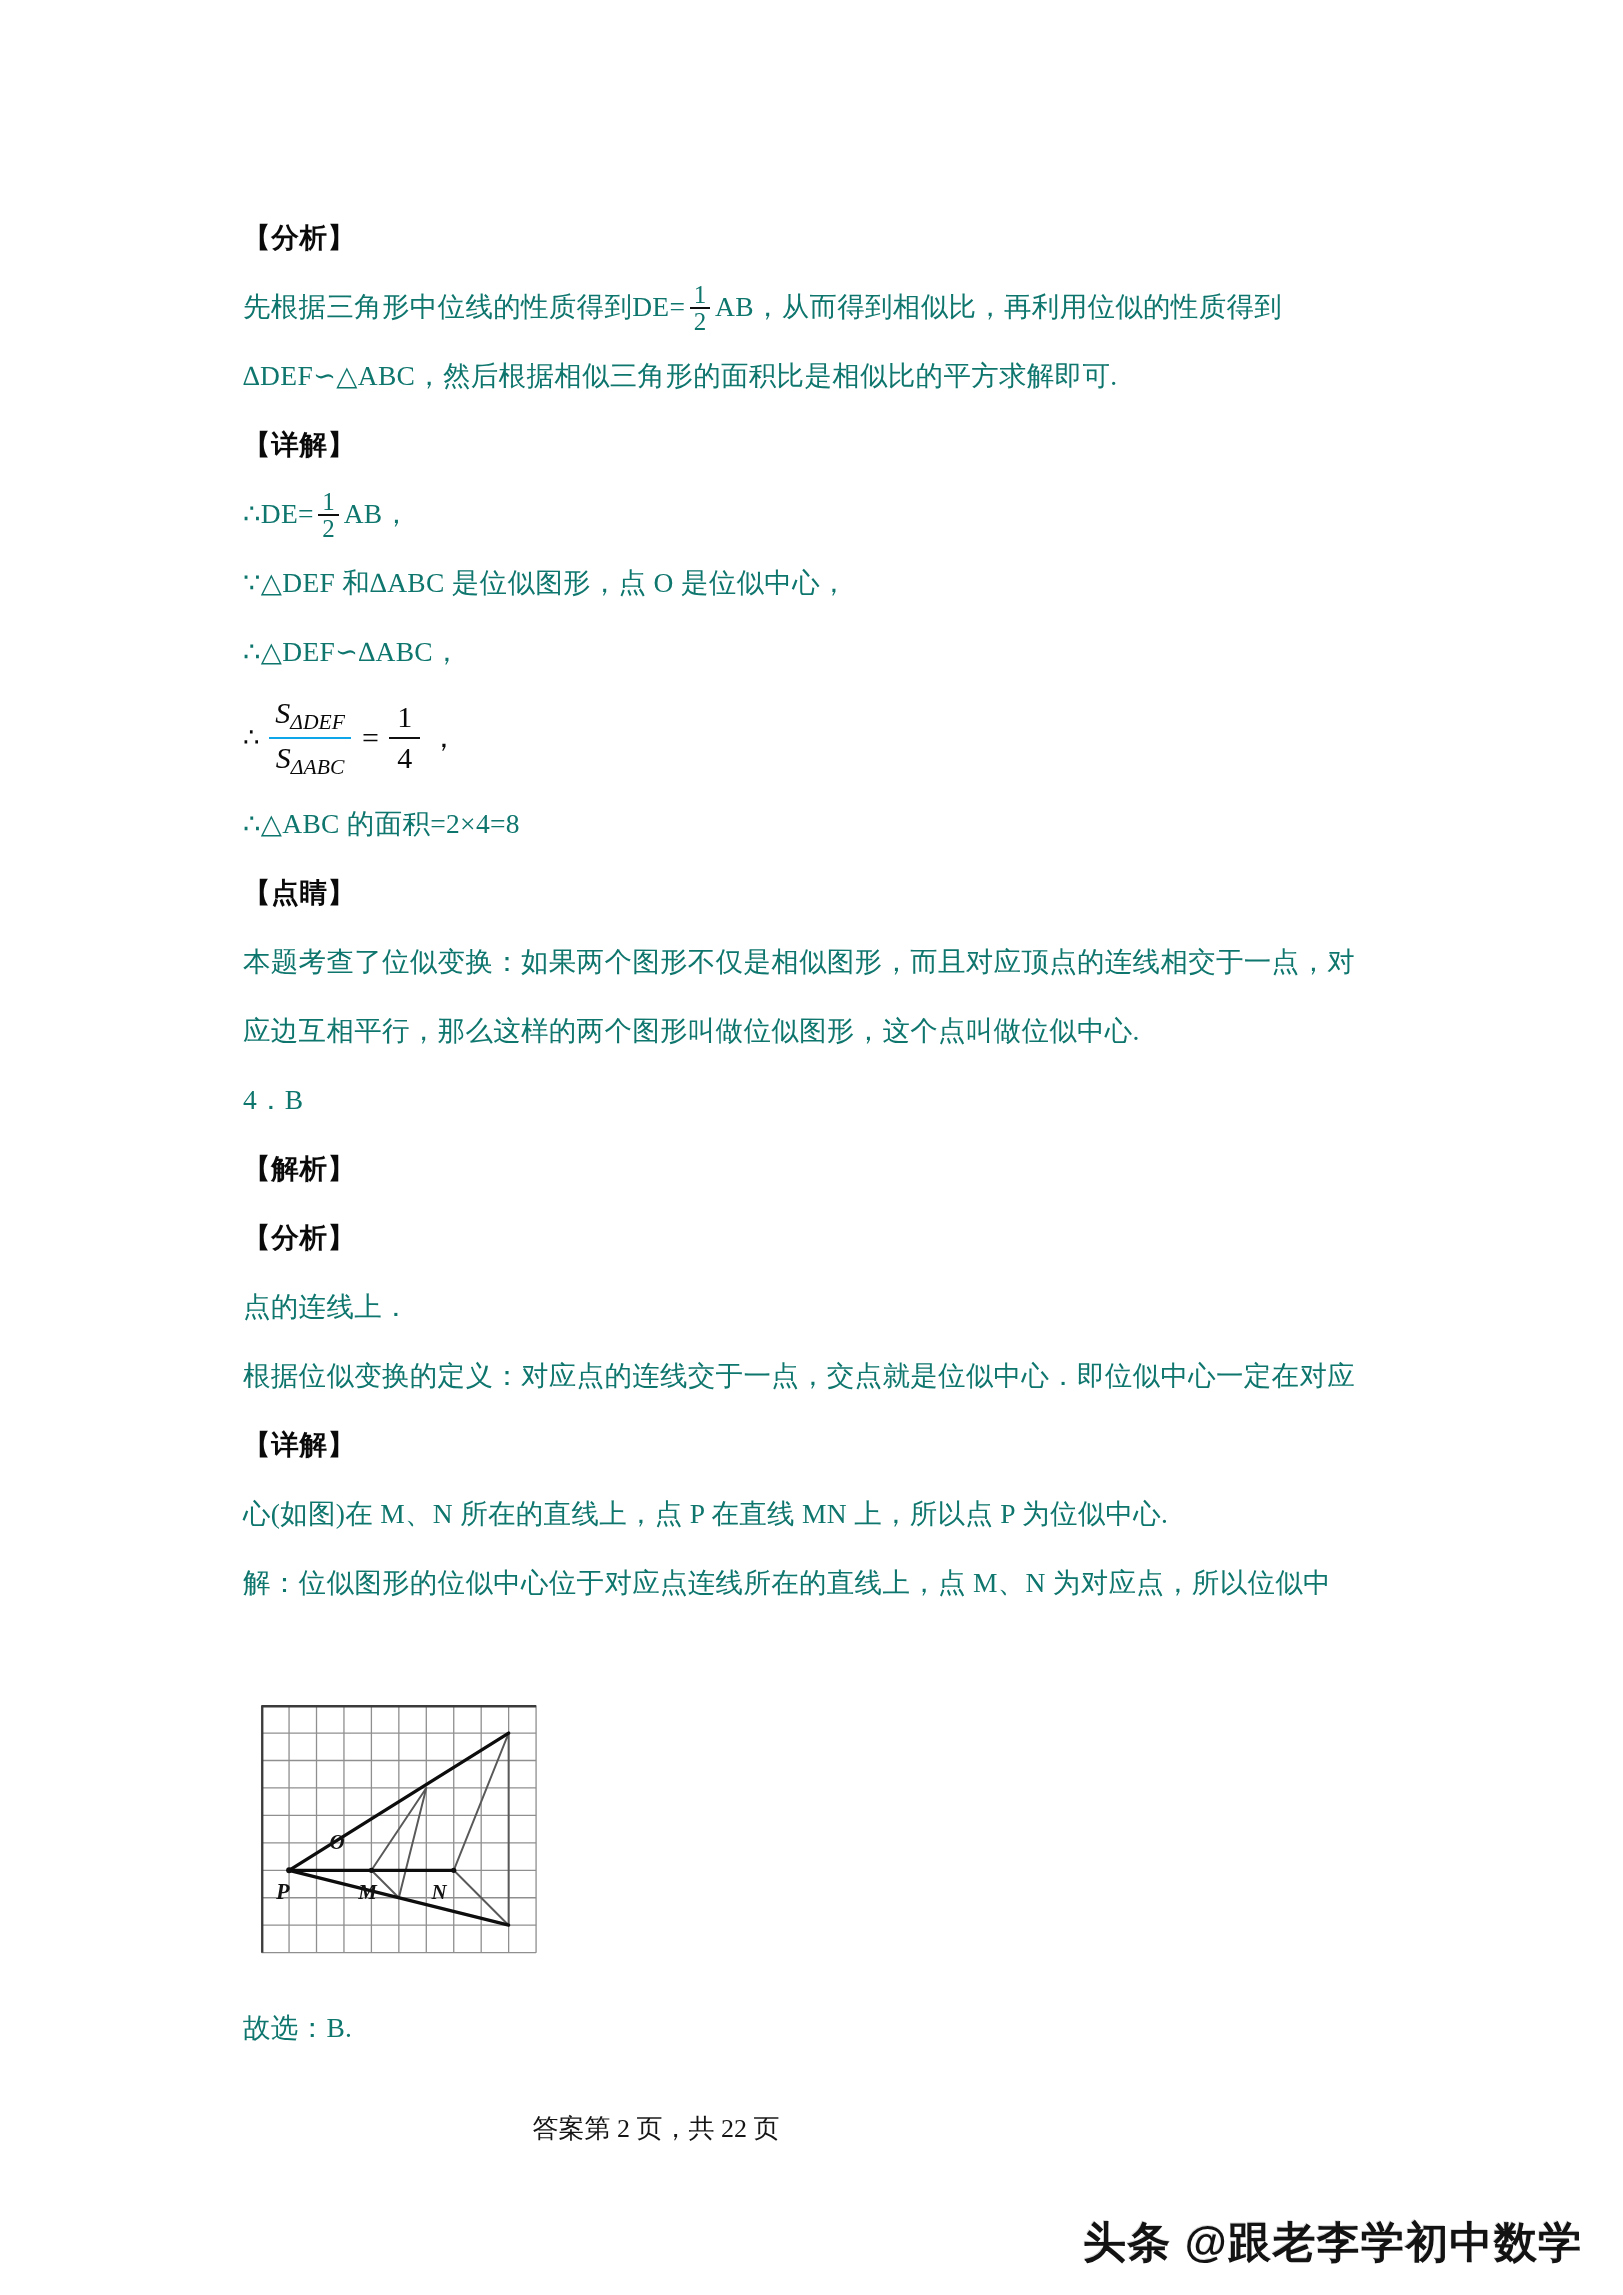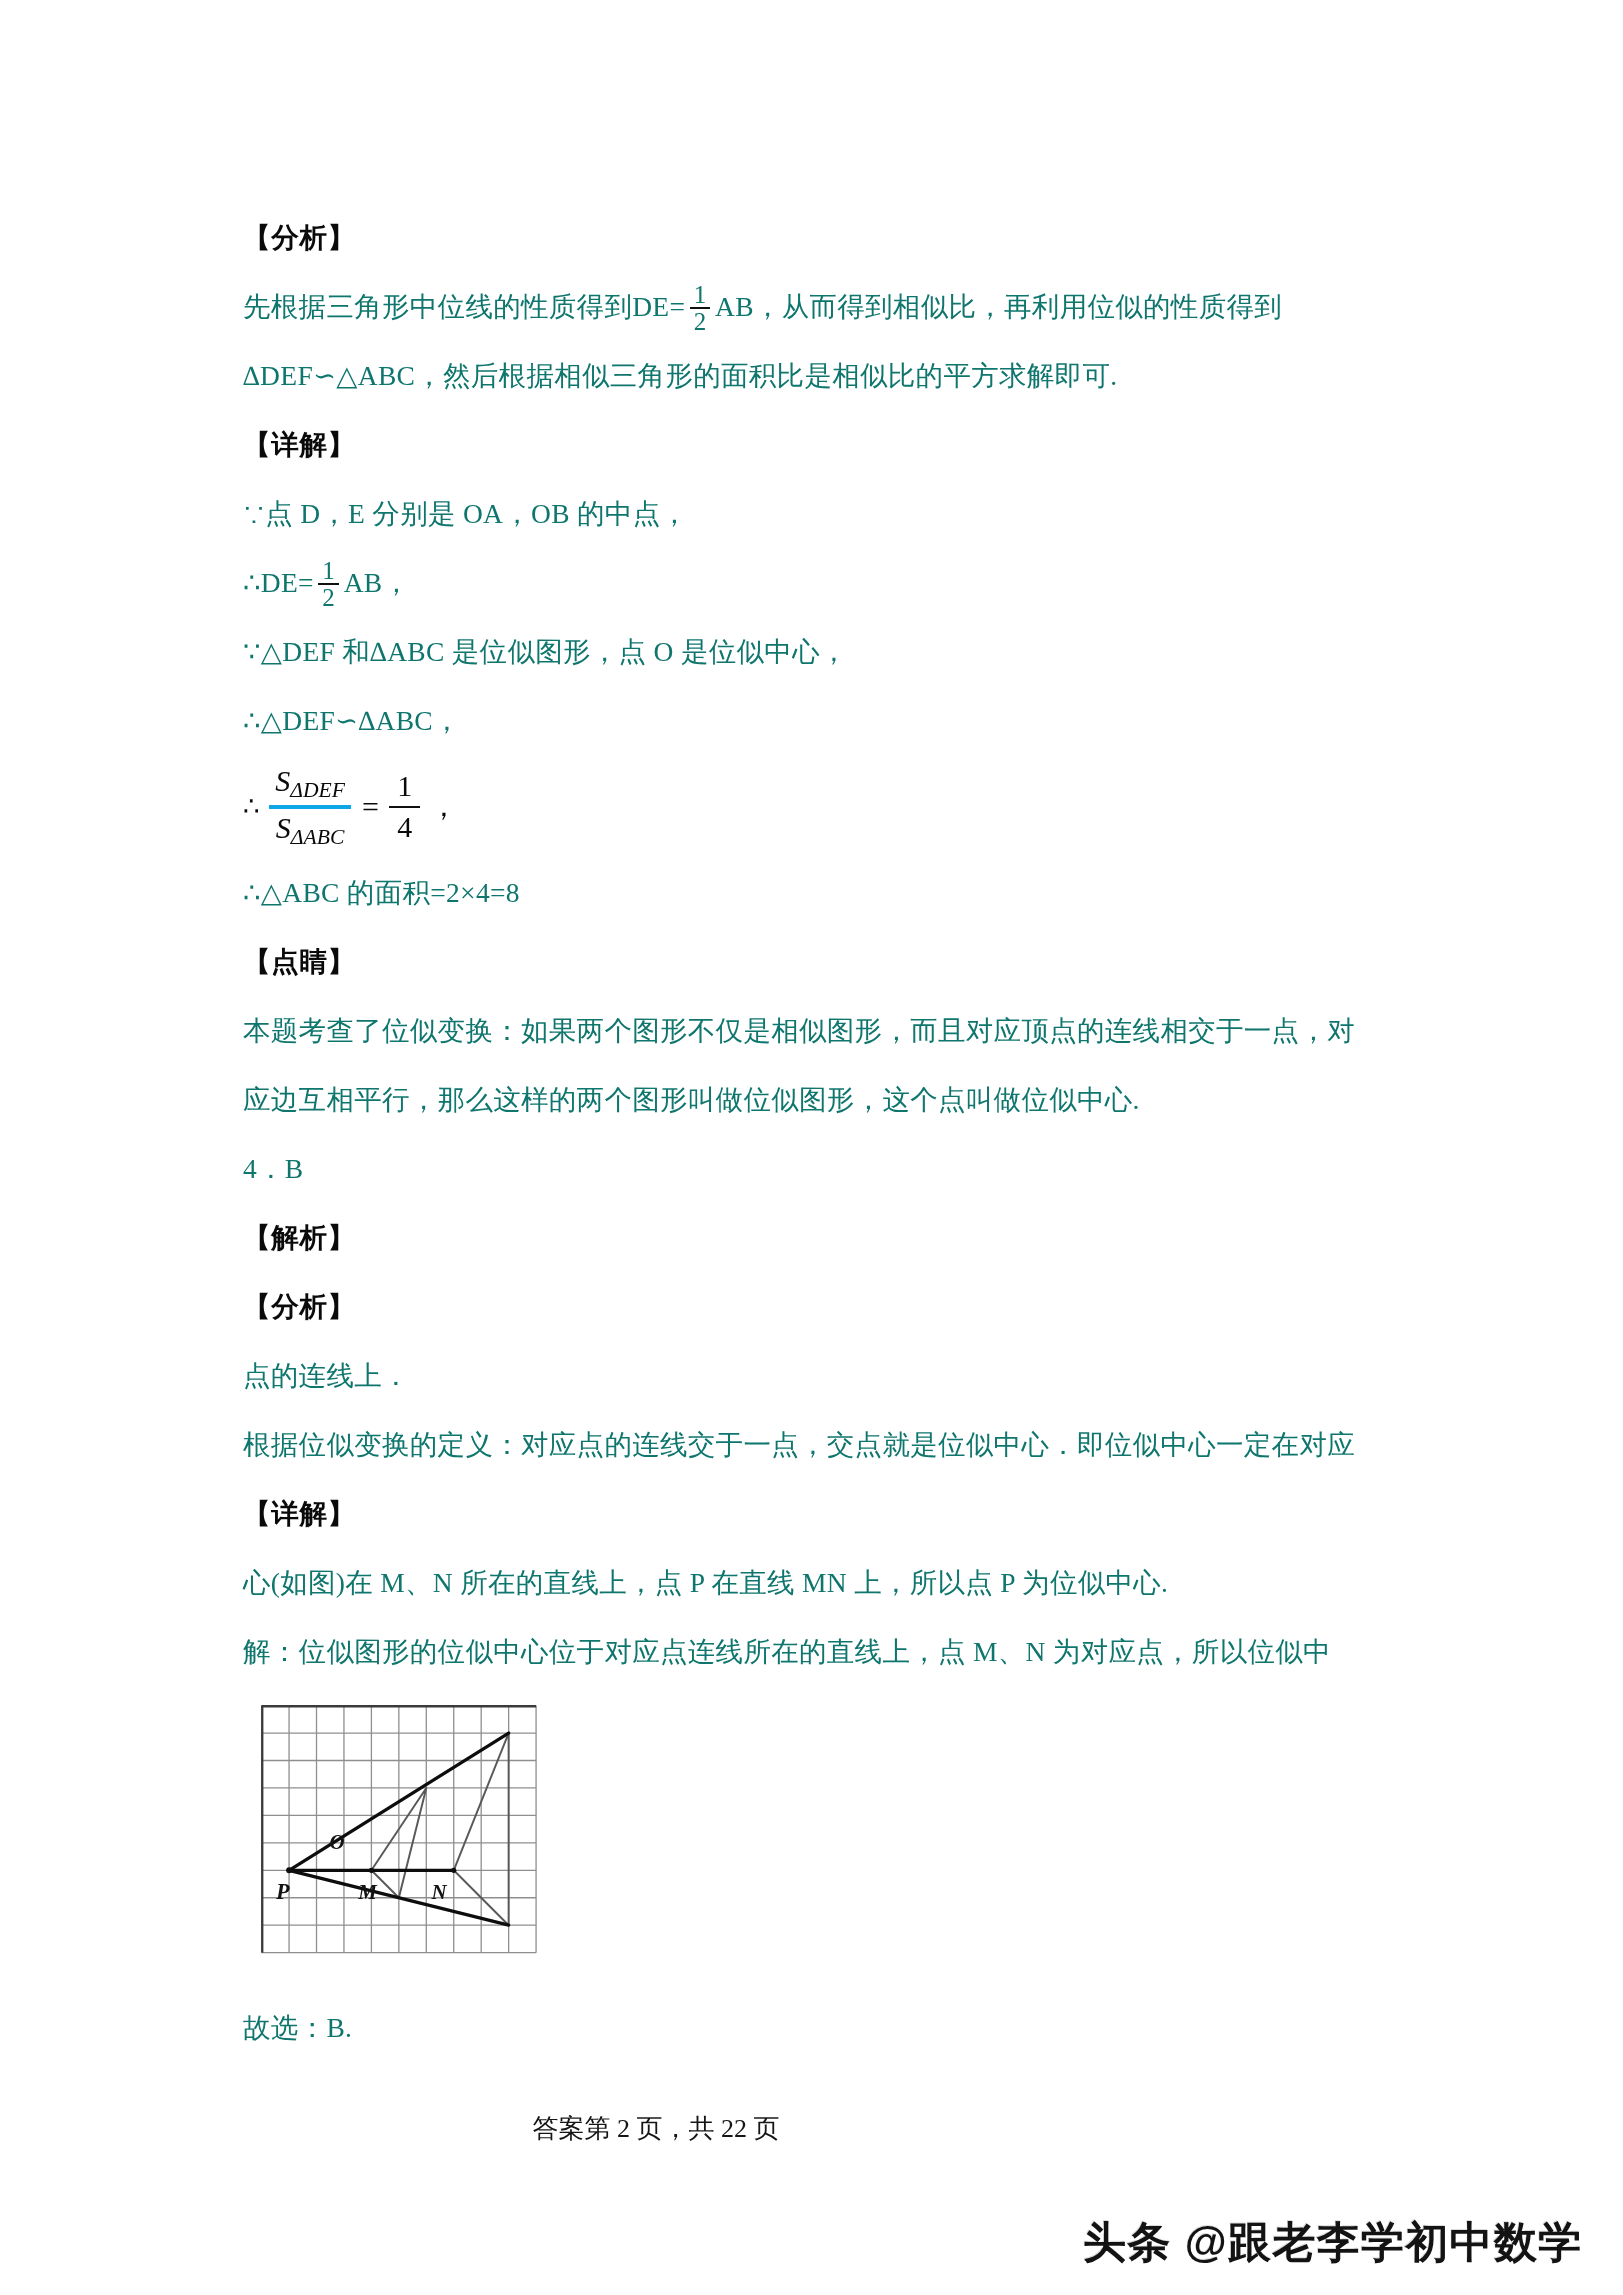--- a/index.html
+++ b/index.html
@@ -78,21 +78,21 @@
   .bigfrac {
     display: inline-flex;
     flex-direction: column;
     align-items: center;
     font-style: italic;
     font-size: 30px;
     line-height: 1.12;
     text-align: center;
   }
   .bigfrac .num { padding: 0 6.5px 2.6px 6.5px; }
-  .bigfrac .den { padding: 2.6px 6.5px 0 6.5px; border-top: 4px solid #0ea5e9; }
+  .bigfrac .den { padding: 2.6px 6.5px 0 6.5px; border-top: 2px solid #0ea5e9; }
   .sub { font-size: 0.72em; vertical-align: -0.28em; font-style: italic; }
   .eqsign { margin: 0 10.5px; font-size: 30px; }
   .smallfrac {
     display: inline-flex;
     flex-direction: column;
     align-items: center;
     font-size: 30px;
     line-height: 1.12;
   }
   .smallfrac .num { padding: 0 7.9px 2.6px 7.9px; }
@@ -144,21 +144,20 @@
     <div class="tag">【分析】</div>
 
     <div class="line">
       <span>先根据三角形中位线的性质得到</span><span class="latin">DE=</span><span class="frac"><span class="num latin">1</span><span class="den latin">2</span></span><span>AB，从而得到相似比，再利用位似的性质得到</span>
     </div>
 
     <div class="line">∆DEF∽△ABC，然后根据相似三角形的面积比是相似比的平方求解即可.</div>
 
     <div class="tag">【详解】</div>
 
-    <div class="line">∵点 D，E 分别是 OA，OB 的中点，</div>
 
     <div class="line">
       <span>∴DE=</span><span class="frac"><span class="num latin">1</span><span class="den latin">2</span></span><span>AB，</span>
     </div>
 
     <div class="line">∵△DEF 和∆ABC 是位似图形，点 O 是位似中心，</div>
 
     <div class="line">∴△DEF∽∆ABC，</div>
 
     <div class="bigfrac-row">

